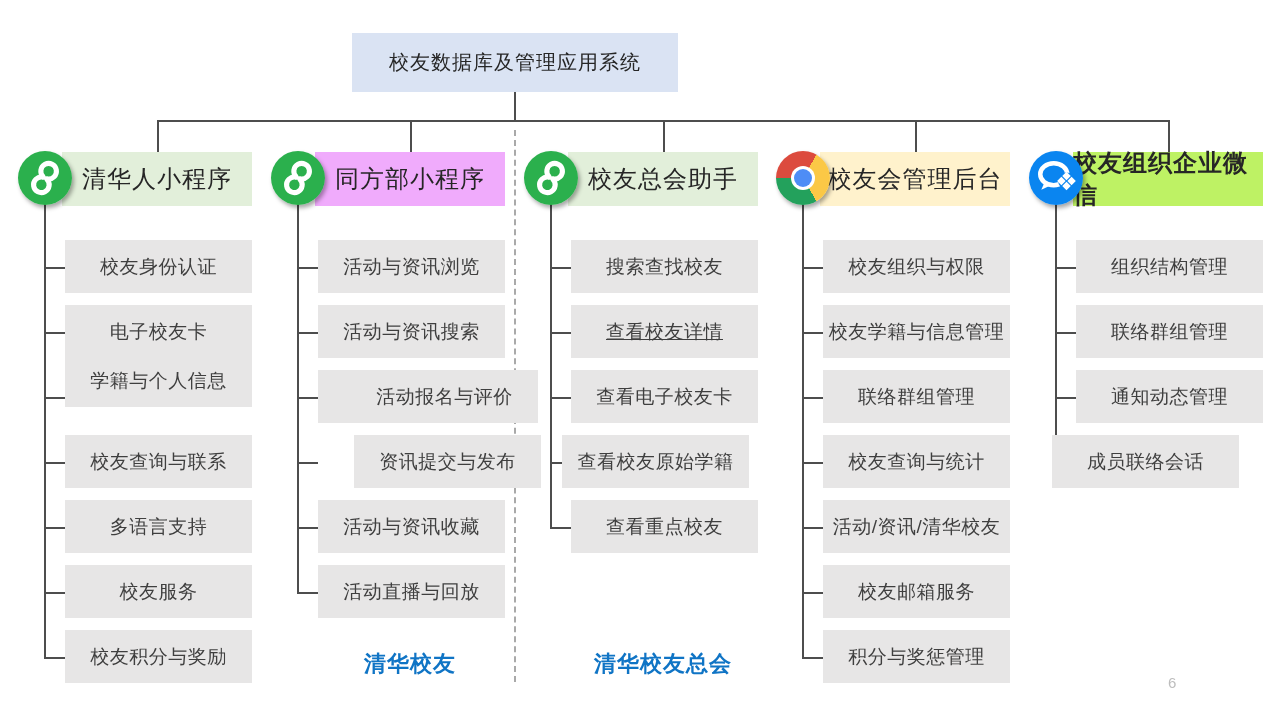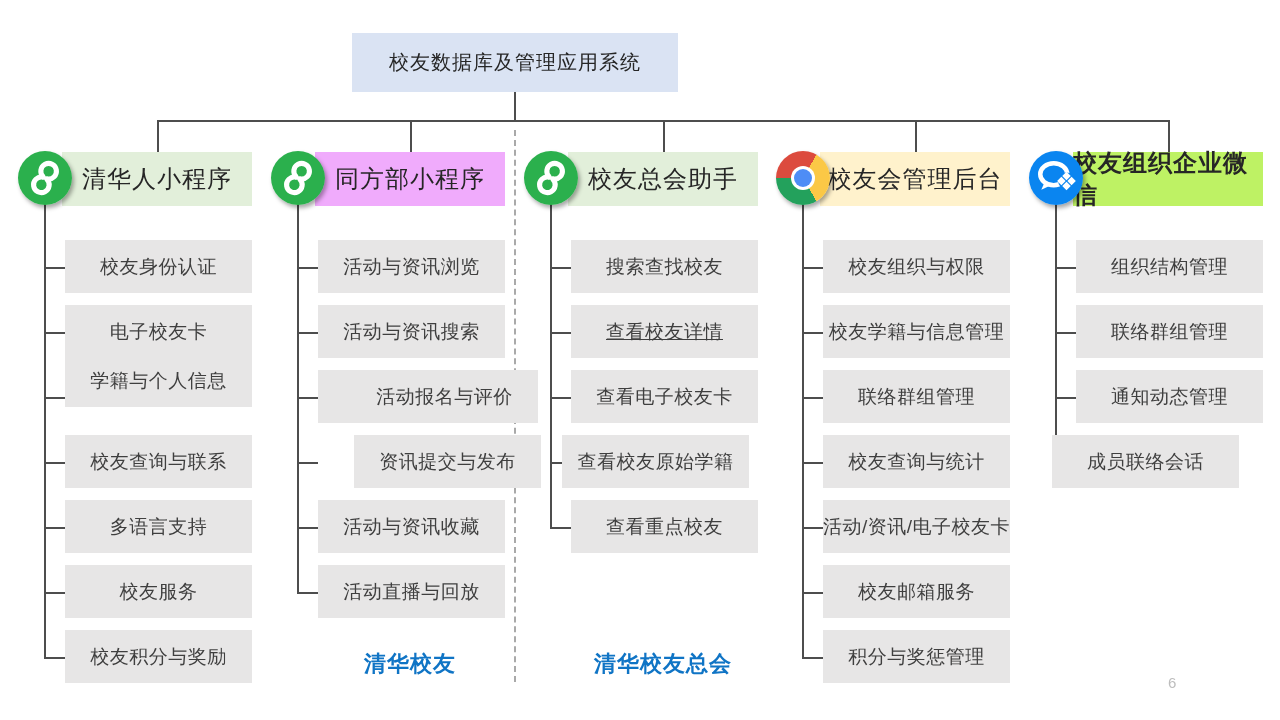--- a/index.html
+++ b/index.html
@@ -128,21 +128,21 @@
       <div class="col-header" style="left: 820px; top: 152px; width: 190px; background: rgb(255, 242, 204);">校友会管理后台</div>
       <div class="icon-circle chrome-outer" style="left: 776px; top: 151px;">
         <div class="chrome-white">
           <div class="chrome-blue"></div>
         </div>
       </div>
       <div class="item-box" style="left: 823px; top: 240px;">校友组织与权限</div>
       <div class="item-box" style="left: 823px; top: 305px;">校友学籍与信息管理</div>
       <div class="item-box" style="left: 823px; top: 370px;">联络群组管理</div>
       <div class="item-box" style="left: 823px; top: 435px;">校友查询与统计</div>
-      <div class="item-box" style="left: 823px; top: 500px;">活动/资讯/电子校友卡</div>
+      <div class="item-box" style="left: 823px; top: 500px;">活动/资讯/清华校友</div>
       <div class="item-box" style="left: 823px; top: 565px;">校友邮箱服务</div>
       <div class="item-box" style="left: 823px; top: 630px;">积分与奖惩管理</div>
       <div class="col-header" style="left: 1073px; top: 152px; width: 190px; background: #bef264; font-weight: bold;">校友组织企业微信</div>
       <div class="icon-circle" style="left: 1029px; top: 151px;">
         <svg width="54" height="54" viewBox="0 0 36 36">
           <circle cx="18" cy="18" r="18" fill="#0a85f0"></circle>
           <ellipse cx="16.5" cy="15.5" rx="9" ry="7.3" fill="none" stroke="#fff" stroke-width="3"></ellipse>
           <path d="M10.5 20.5 L8.2 25.8 L15 22.6 Z" fill="#fff"></path>
           <circle cx="25" cy="20" r="5.6" fill="#0a85f0"></circle>
           <g fill="#fff">

